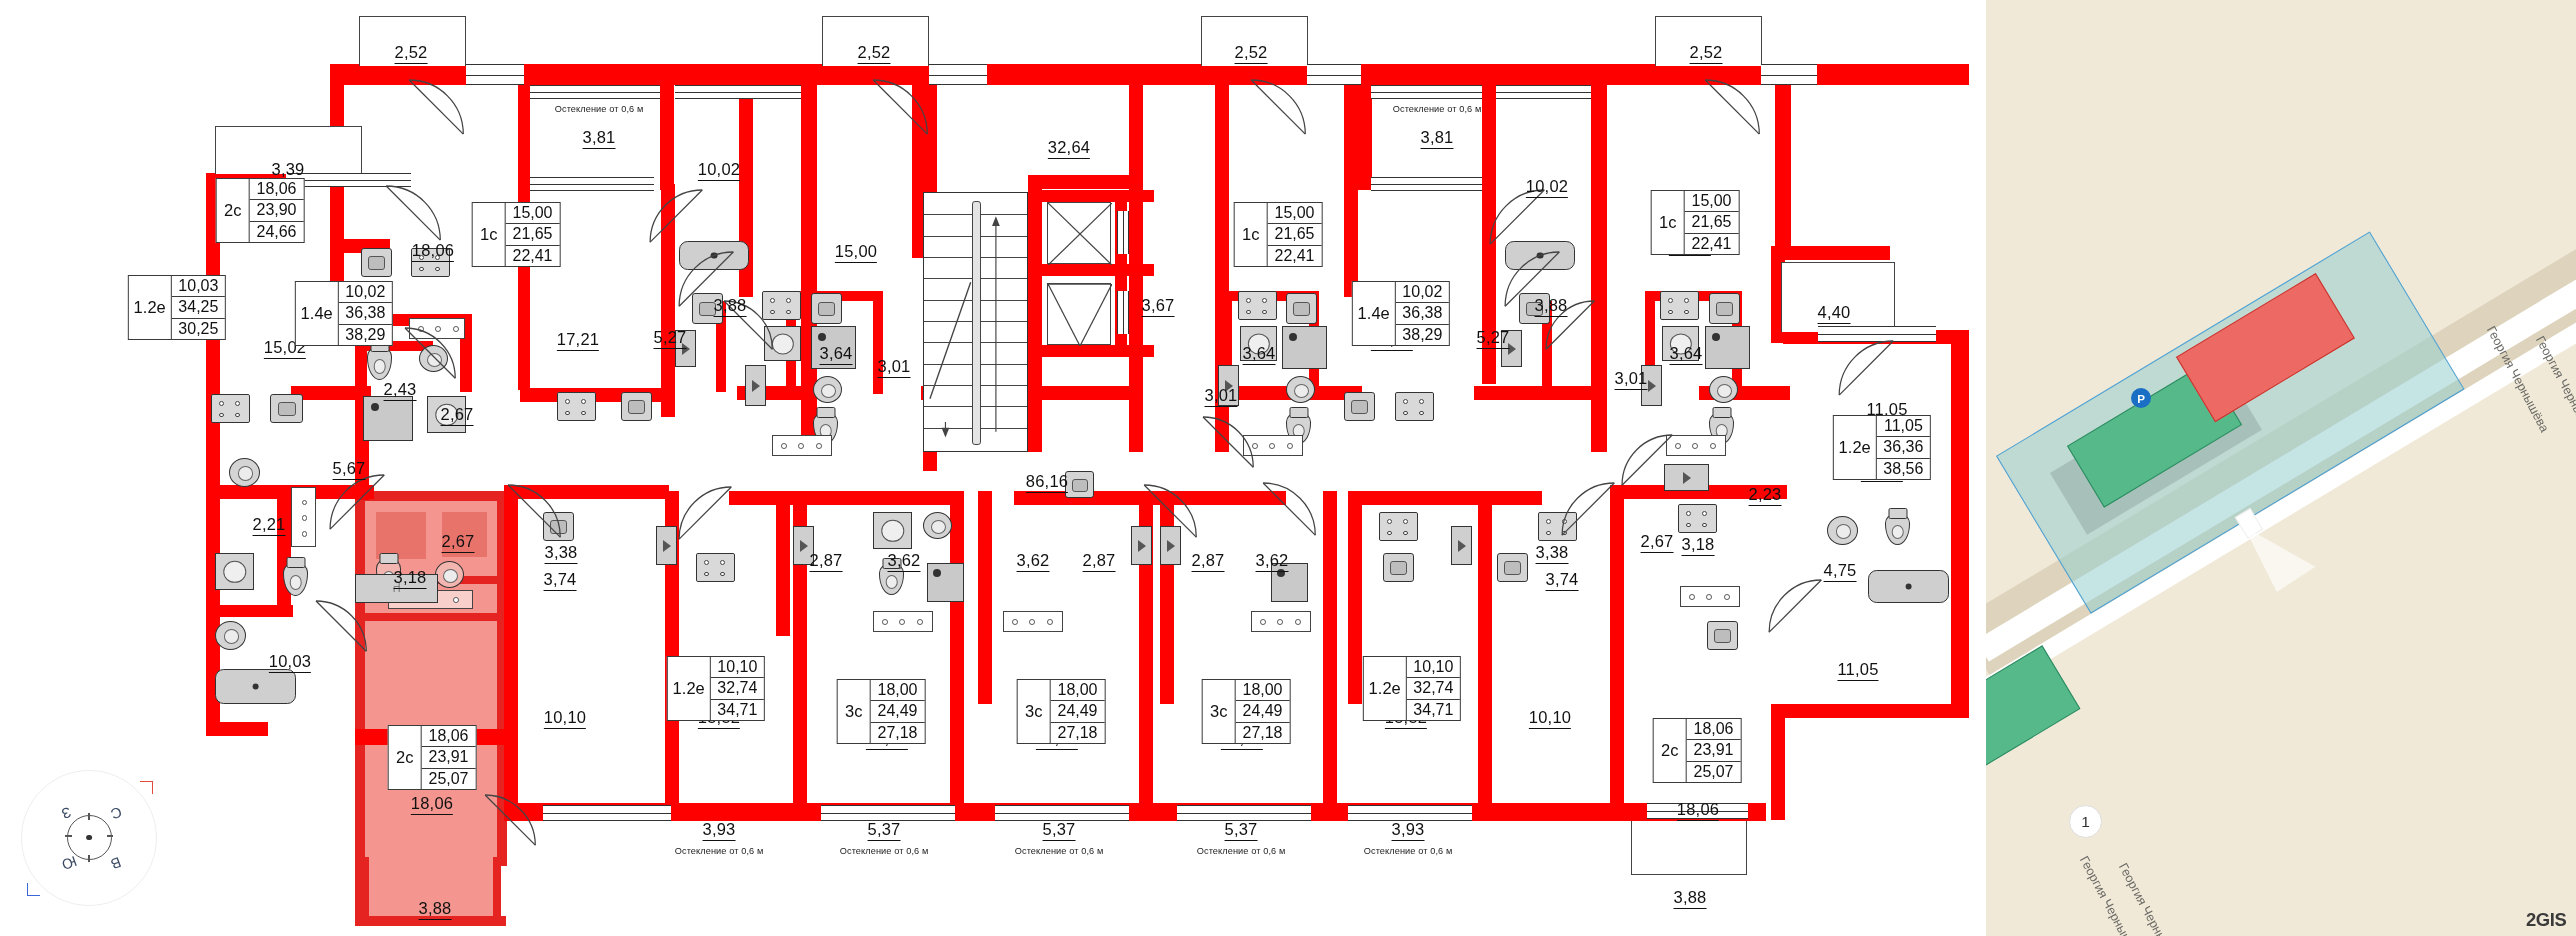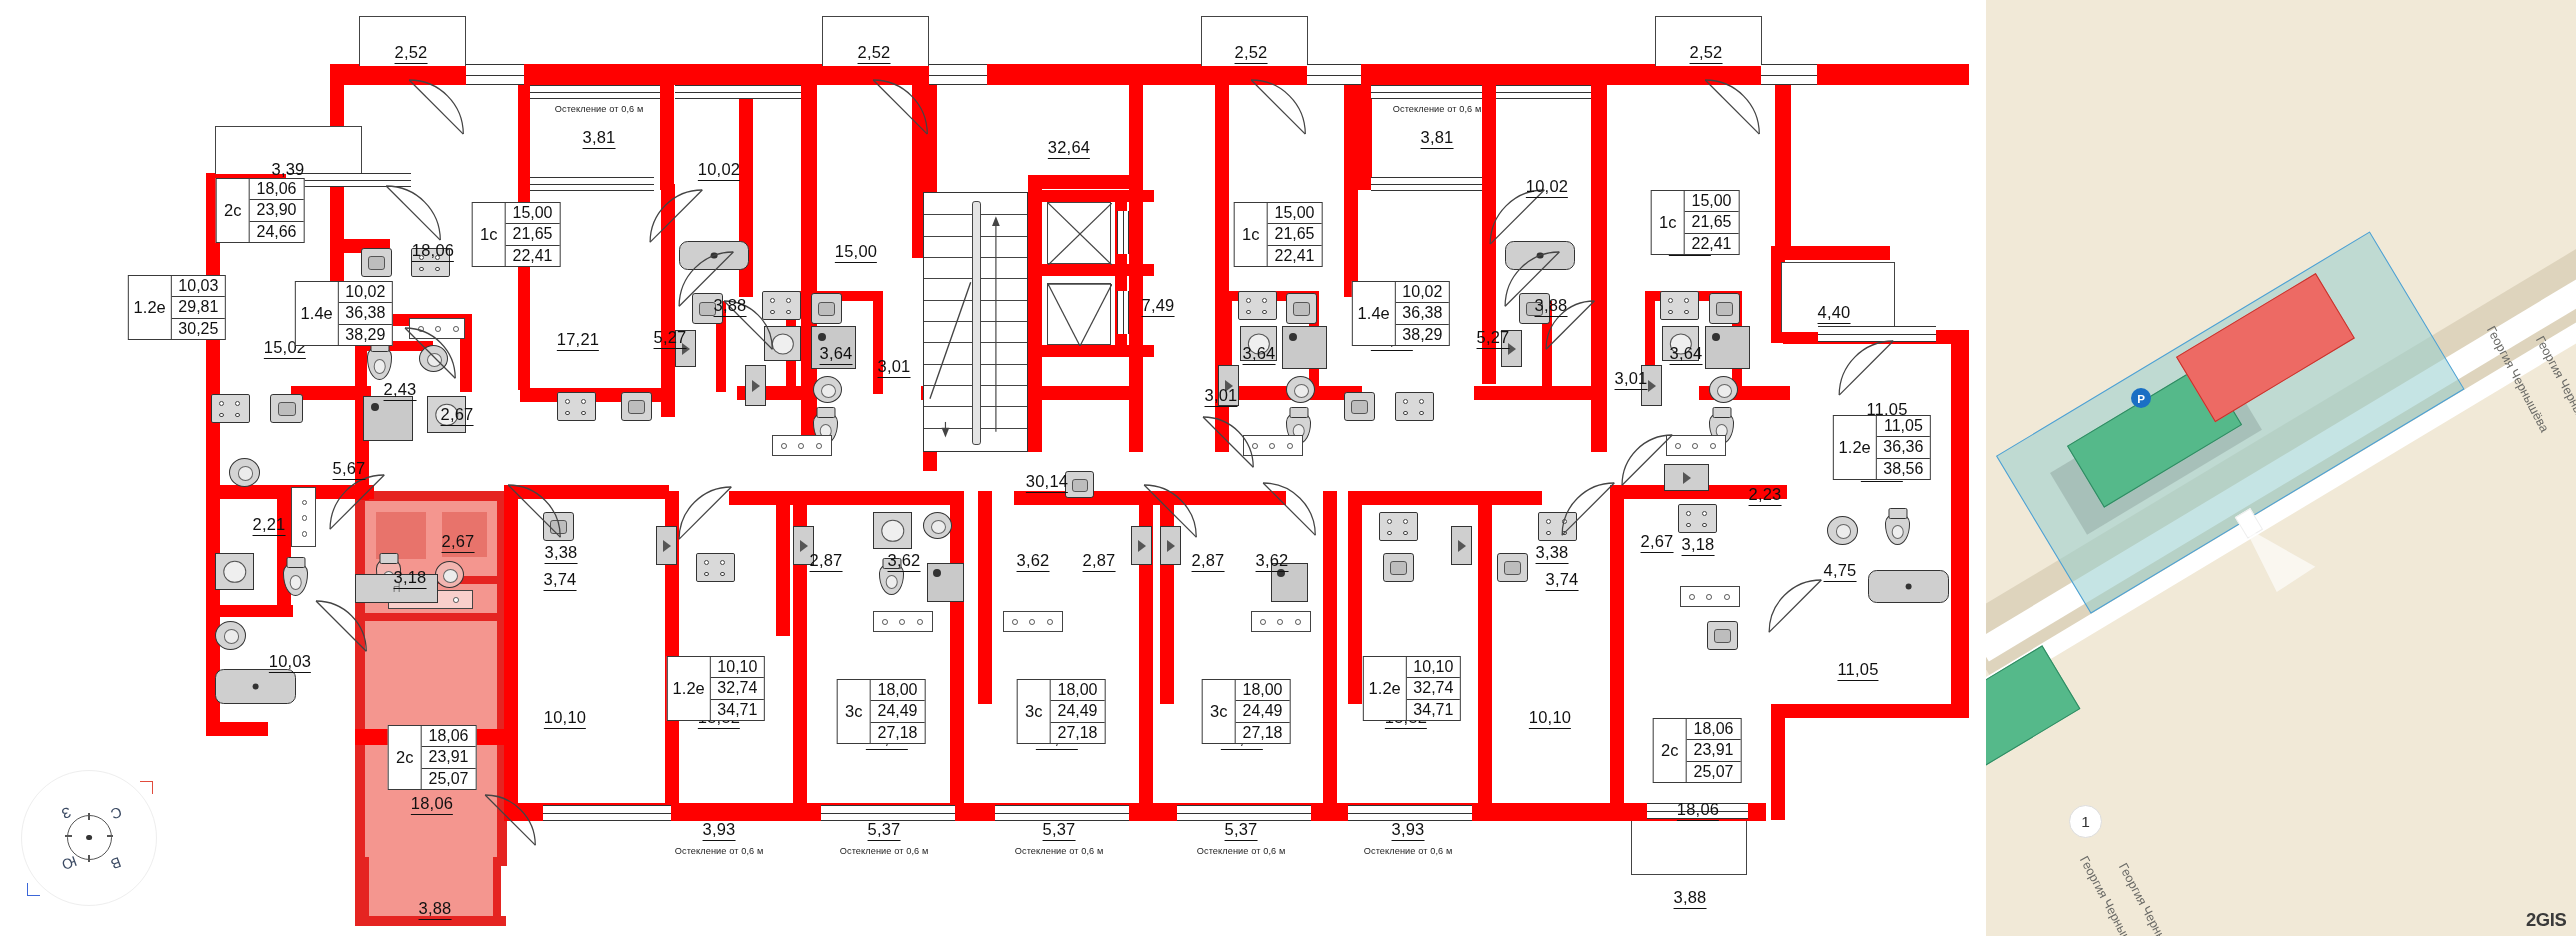--- a/index.html
+++ b/index.html
@@ -780,21 +780,21 @@
         <div class="area" style="left: 670px; top: 328px;">5,27</div>
         <div class="area" style="left: 1493px; top: 328px;">5,27</div>
         <div class="area" style="left: 730px; top: 296px;">3,88</div>
         <div class="area" style="left: 1551px; top: 296px;">3,88</div>
         <div class="area" style="left: 836px; top: 344px;">3,64</div>
         <div class="area" style="left: 1259px; top: 344px;">3,64</div>
         <div class="area" style="left: 1686px; top: 344px;">3,64</div>
         <div class="area" style="left: 894px; top: 357px;">3,01</div>
         <div class="area" style="left: 1631px; top: 369px;">3,01</div>
         <div class="area" style="left: 1221px; top: 386px;">3,01</div>
-        <div class="area" style="left: 1158px; top: 296px;">7,49</div>
+        <div class="area" style="left: 1158px; top: 296px;">3,67</div>
         <div class="area" style="left: 1834px; top: 303px;">4,40</div>
         <div class="area" style="left: 349px; top: 459px;">5,67</div>
         <div class="area" style="left: 1887px; top: 400px;">11,05</div>
         <div class="area" style="left: 1882px; top: 461px;">15,06</div>
         <div class="area" style="left: 269px; top: 515px;">2,21</div>
         <div class="area" style="left: 458px; top: 532px;">2,67</div>
         <div class="area" style="left: 1657px; top: 532px;">2,67</div>
         <div class="area" style="left: 410px; top: 568px;">3,18</div>
         <div class="area" style="left: 1698px; top: 535px;">3,18</div>
         <div class="area" style="left: 561px; top: 543px;">3,38</div>
@@ -813,21 +813,21 @@
         <div class="area" style="left: 565px; top: 708px;">10,10</div>
         <div class="area" style="left: 719px; top: 708px;">15,52</div>
         <div class="area" style="left: 887px; top: 729px;">18,00</div>
         <div class="area" style="left: 1057px; top: 729px;">18,00</div>
         <div class="area" style="left: 1242px; top: 729px;">18,00</div>
         <div class="area" style="left: 1406px; top: 708px;">15,52</div>
         <div class="area" style="left: 1550px; top: 708px;">10,10</div>
         <div class="area" style="left: 1858px; top: 660px;">11,05</div>
         <div class="area" style="left: 1698px; top: 800px;">18,06</div>
         <div class="area" style="left: 432px; top: 794px;">18,06</div>
-        <div class="area" style="left: 1047px; top: 472px;">30,14</div>
+        <div class="area" style="left: 1047px; top: 472px;">86,16</div>
         <div class="area" style="left: 719px; top: 820px;">3,93</div>
         <div class="area" style="left: 884px; top: 820px;">5,37</div>
         <div class="area" style="left: 1059px; top: 820px;">5,37</div>
         <div class="area" style="left: 1241px; top: 820px;">5,37</div>
         <div class="area" style="left: 1408px; top: 820px;">3,93</div>
         <div class="area" style="left: 435px; top: 899px;">3,88</div>
         <div class="area" style="left: 1690px; top: 888px;">3,88</div>
       </div>
   <div id="spec-layer">
         <div class="spec" style="left: 260px; top: 178px;">
@@ -835,21 +835,21 @@
           <div class="nums">
             <span>18,06</span>
             <span>23,90</span>
             <span>24,66</span>
           </div>
         </div>
         <div class="spec" style="left: 177px; top: 275px;">
           <div class="type">1.2е</div>
           <div class="nums">
             <span>10,03</span>
-            <span>29,81</span>
+            <span>34,25</span>
             <span>30,25</span>
           </div>
         </div>
         <div class="spec" style="left: 344px; top: 281px;">
           <div class="type">1.4е</div>
           <div class="nums">
             <span>10,02</span>
             <span>36,38</span>
             <span>38,29</span>
           </div>

